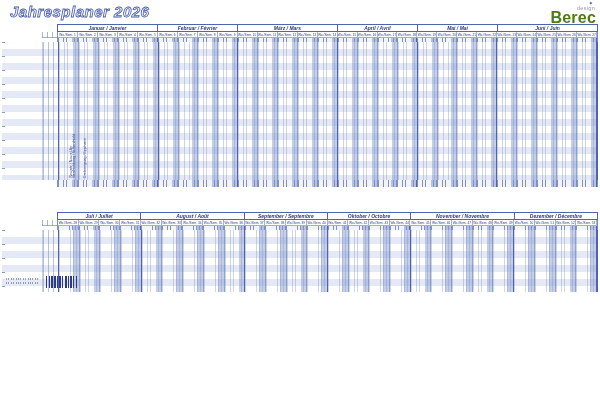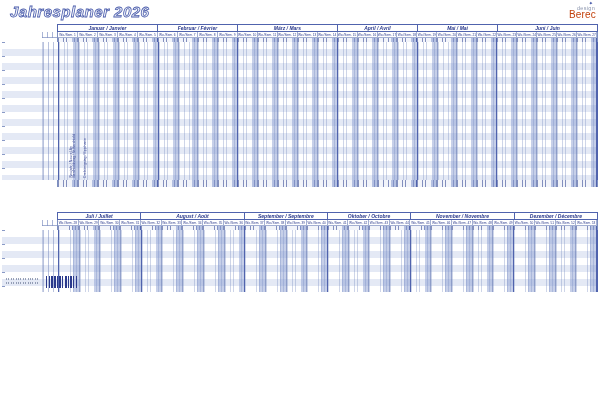--- a/index.html
+++ b/index.html
@@ -10,21 +10,21 @@
   .title{position:absolute;top:3px;margin:0;font-size:15px;font-weight:bold;font-style:italic;
          letter-spacing:.5px;color:#4a5cab;}
   @supports (-webkit-text-stroke: 1px #000){
     .title{color:#eef1f9;-webkit-text-stroke:.8px #4a5cab;}
   }
   .title-de{left:10px;}
   .title-fr{left:163px;}
   .logo{position:absolute;right:4px;top:1px;width:52px;height:22px;text-align:right;line-height:1;}
   .logo-icon{position:absolute;right:3px;top:0;font-size:5px;color:#3448a0;}
   .logo-tag{position:absolute;right:1px;top:5px;font-size:5.5px;color:#8a94ad;letter-spacing:.3px;}
-  .logo-brand{position:absolute;right:0;top:9px;font-size:10px;font-weight:normal;color:#c2410c;letter-spacing:.2px;}
+  .logo-brand{position:absolute;right:0;top:9px;font-size:16px;font-weight:bold;color:#4d7c0f;letter-spacing:.2px;}
   
   .band{position:absolute;left:2px;width:596px;}
   #band-0{top:24px;}
   #band-1{top:212px;}
   .row{display:flex;width:100%;}
   .spacer{width:55px;flex:0 0 55px;}
   .months{flex:1;display:flex;height:8px;border:1px solid #5063ad;box-sizing:border-box;background:#fff;}
   .month-cell{display:flex;align-items:center;justify-content:center;overflow:hidden;white-space:nowrap;
       font-size:5px;font-weight:bold;font-style:italic;color:#2b3a8c;border-right:1px solid #5063ad;box-sizing:border-box;}
   .month-cell:last-child{border-right:none;}

